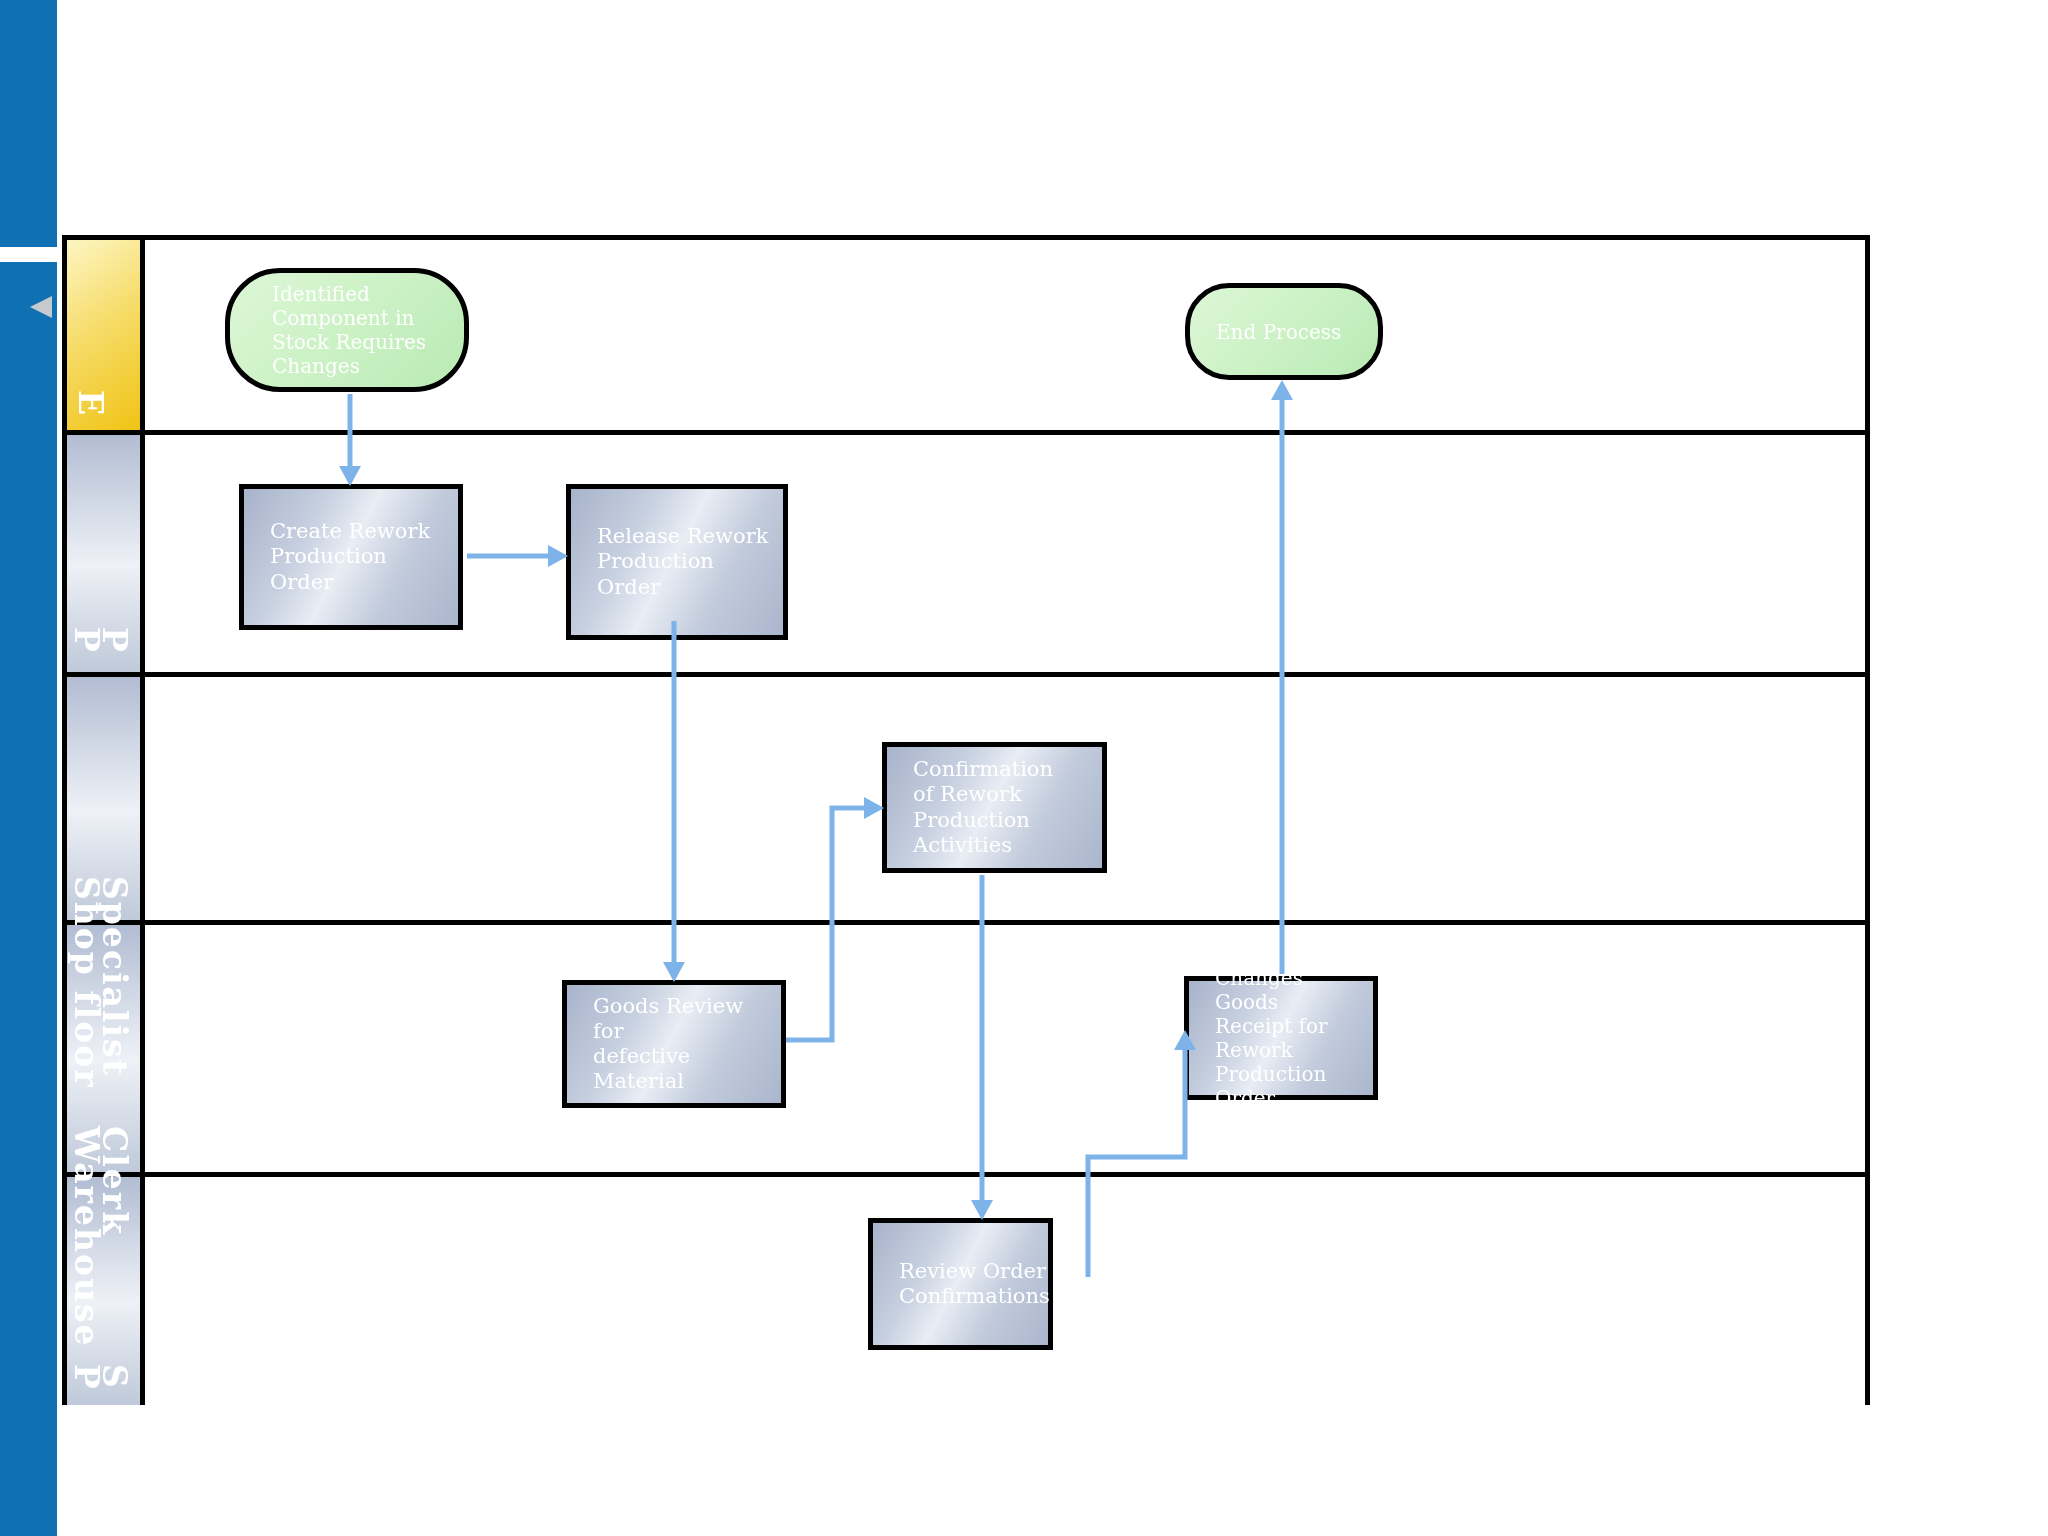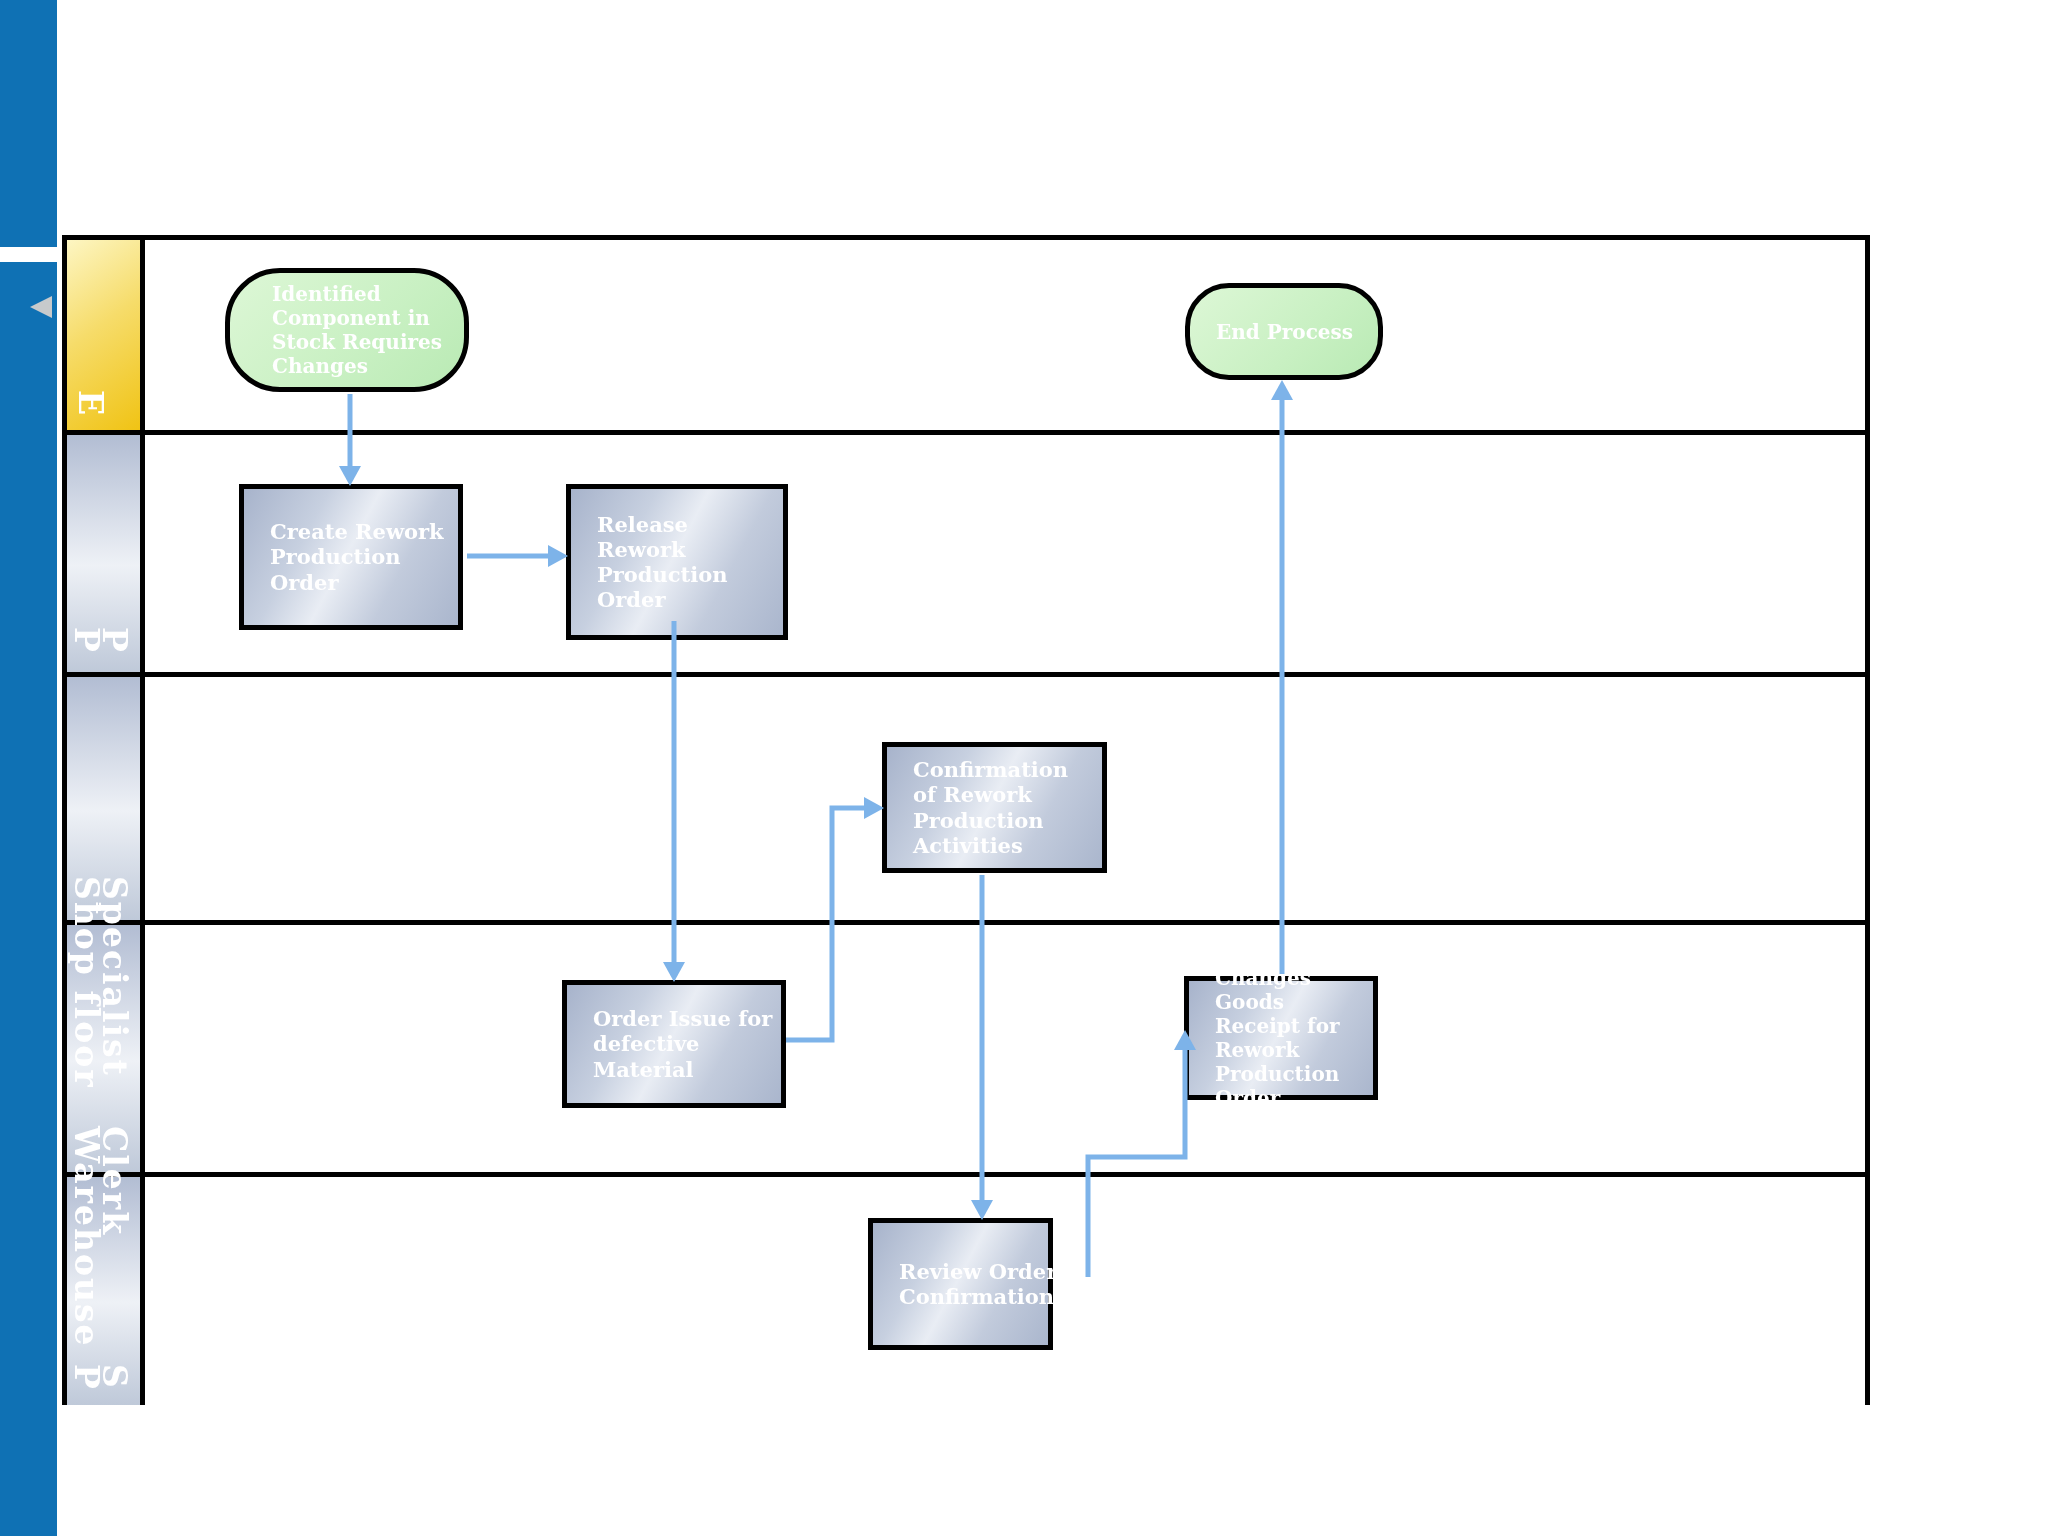--- a/index.html
+++ b/index.html
@@ -19,21 +19,21 @@
   .lane:last-child{border-bottom:none;}
   .lane-head{width:78px;box-sizing:border-box;border-right:5px solid #000;
              background:linear-gradient(180deg,#b2bdd3 0%,#eef1f6 55%,#bfc9d9 100%);}
   .lane-head.yellow{background:linear-gradient(145deg,#fdf6c3 0%,#f6dc6a 45%,#f0c314 100%);}
   .lane-body{flex:1;background:#ffffff;}
   
   .vlab{position:absolute;z-index:6;color:#ffffff;font-weight:bold;font-size:33px;line-height:1;
         white-space:nowrap;transform:rotate(90deg);transform-origin:0 0;letter-spacing:2px;}
   
   .node{position:absolute;z-index:3;box-sizing:border-box;border:5px solid #000;
-        color:#ffffff;font-weight:bold;display:flex;align-items:center;
+        color:#ffffff;font-weight:normal;display:flex;align-items:center;
         white-space:pre-line;z-index:3;}
   .task{background:linear-gradient(118deg,#a7b3cb 0%,#c7d0e0 30%,#e9edf4 48%,#c2cbdc 70%,#aab6cd 100%);
         font-size:21px;line-height:1.2;padding-left:26px;padding-right:8px;}
   .event{background:linear-gradient(135deg,#ddf7d6 0%,#c8f0c2 60%,#b9eab4 100%);
          font-size:20px;line-height:1.2;}
   .arrows{position:absolute;left:0;top:0;z-index:5;pointer-events:none;}
   .arrows path{stroke:#7db3e9;stroke-width:5;fill:none;}
   .arrows polygon{fill:#7db3e9;stroke:none;}
 </style>
 </head>
@@ -96,21 +96,21 @@
 
   <div class="node task" style="left:566px;top:484px;width:222px;height:156px">Release Rework
 Production
 Order</div>
 
   <div class="node task" style="left:882px;top:742px;width:225px;height:131px">Confirmation
 of Rework
 Production
 Activities</div>
 
-  <div class="node task" style="left:562px;top:980px;width:224px;height:128px">Order Issue for
+  <div class="node task" style="left:562px;top:980px;width:224px;height:128px">Goods Review for
 defective
 Material</div>
 
   <div class="node task" style="left:1184px;top:976px;width:194px;height:124px;font-size:20px">Changes Goods
 Receipt for
 Rework
 Production
 Order</div>
 
   <div class="node task" style="left:868px;top:1218px;width:185px;height:132px">Review Order

